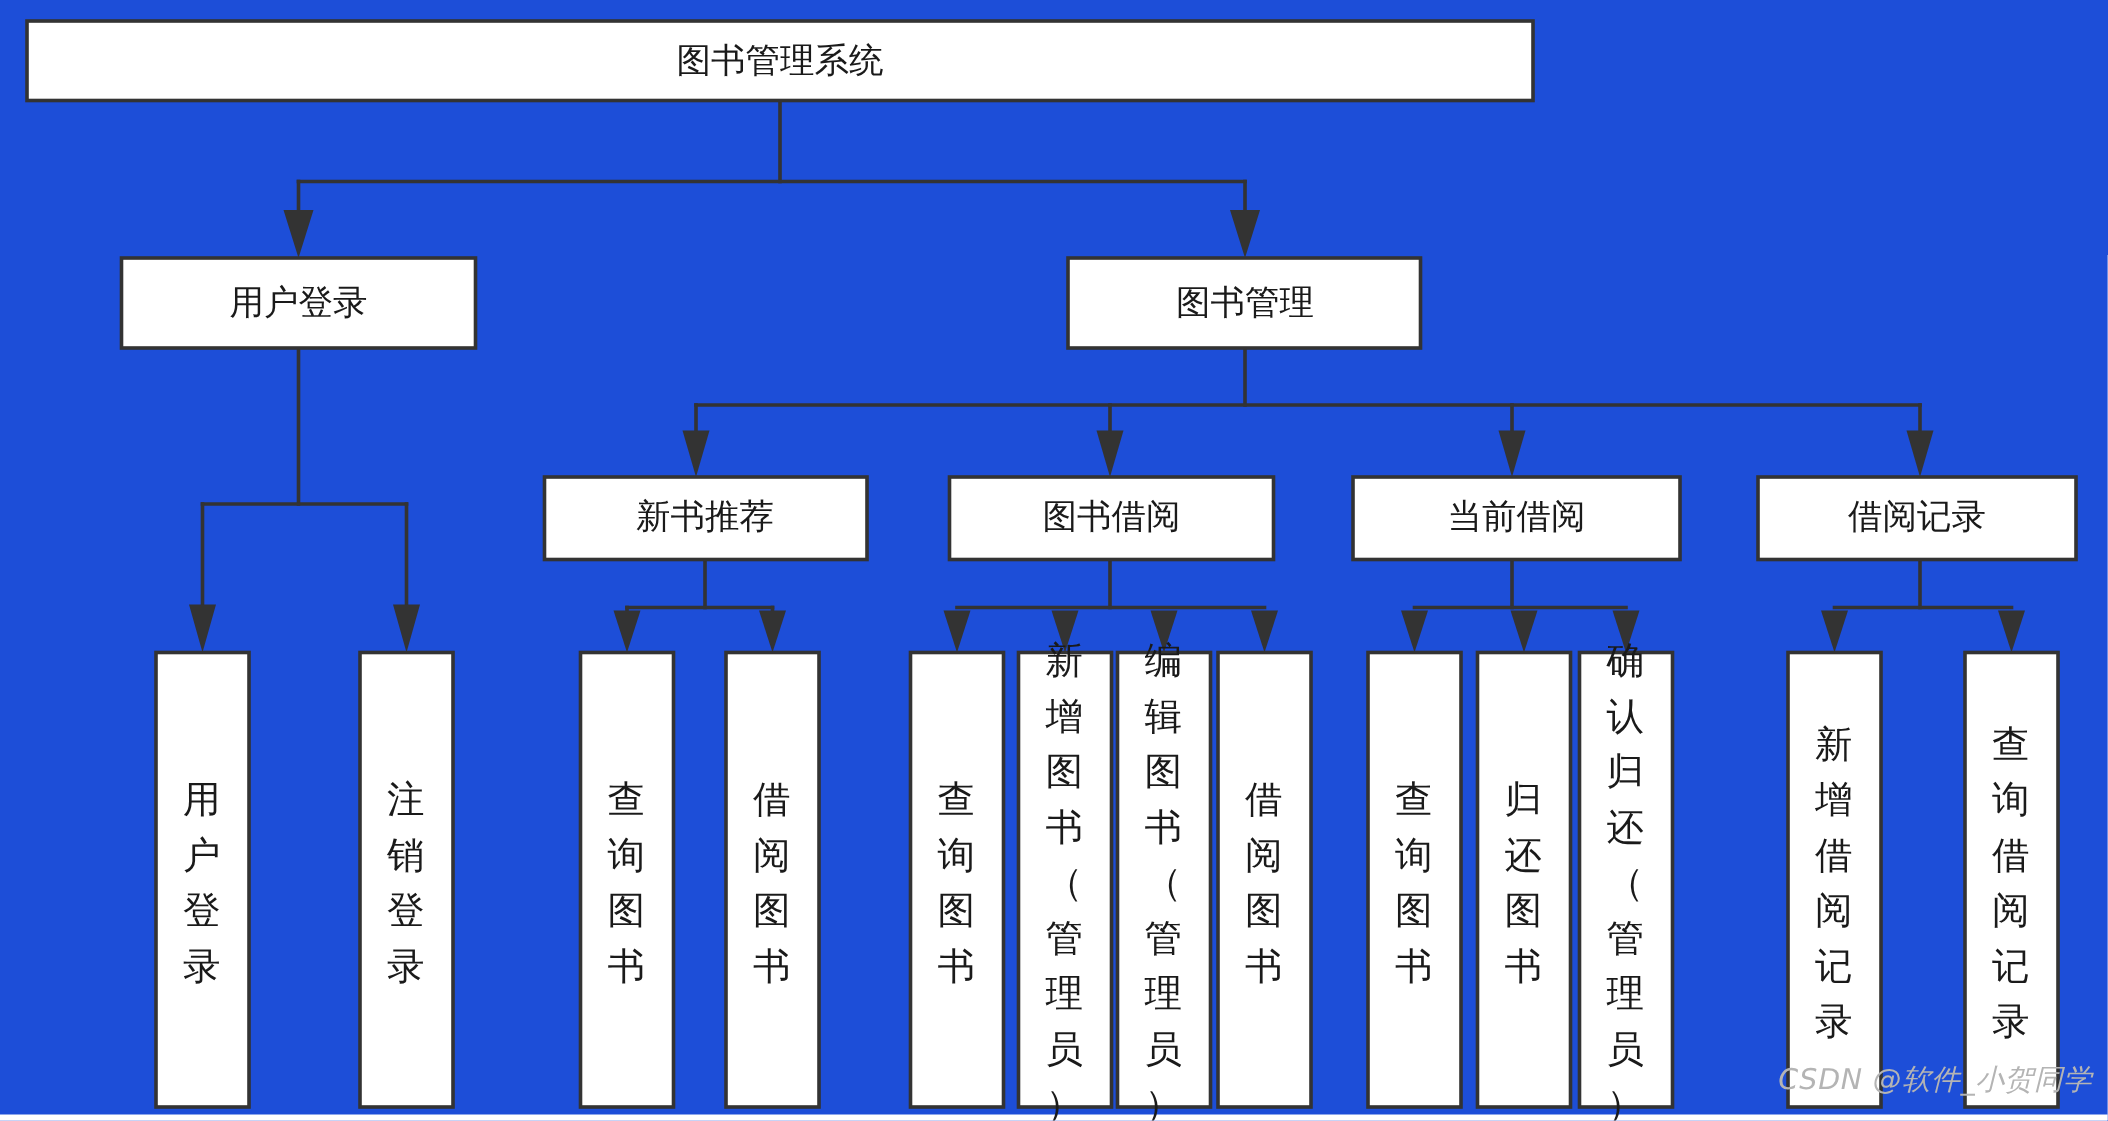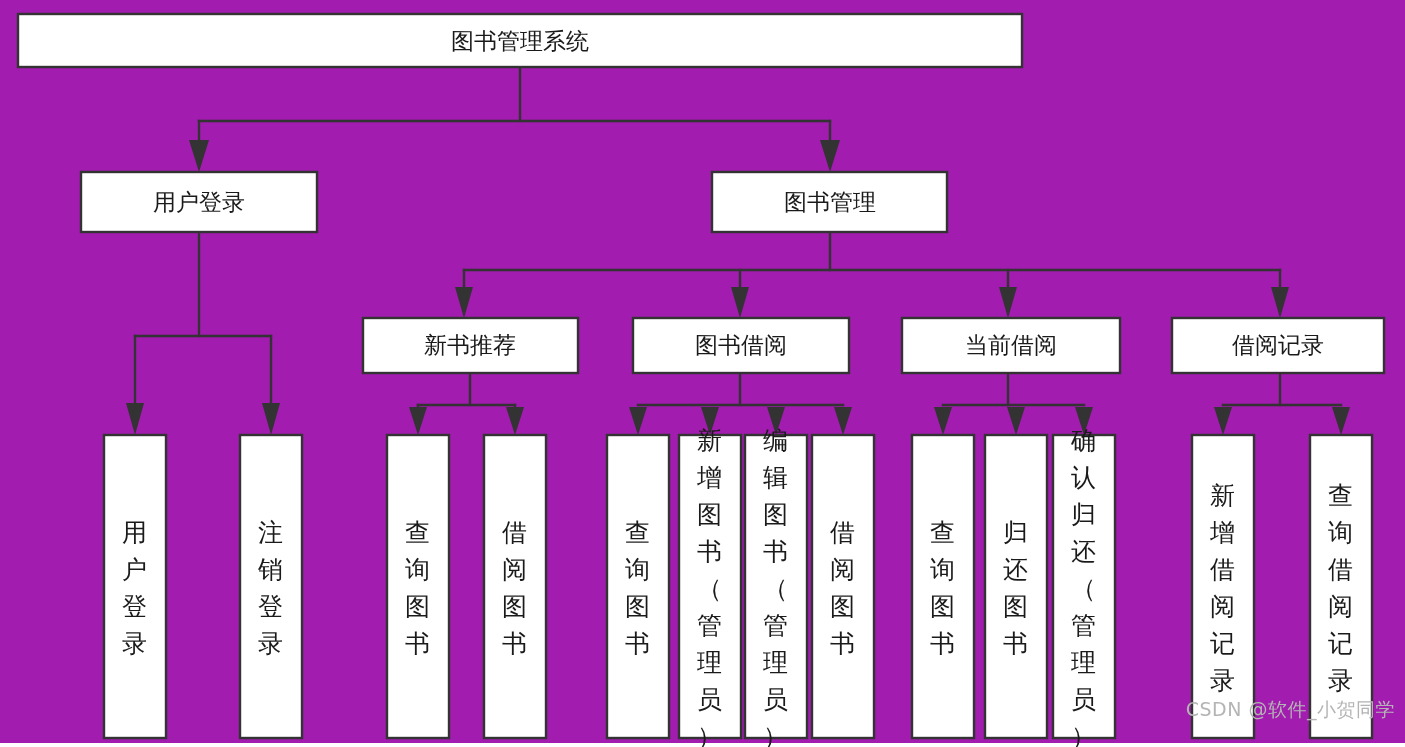--- a/index.html
+++ b/index.html
@@ -11,21 +11,21 @@
   body {
     width: 1405px;
     height: 747px;
     overflow: hidden;
     font-family: "DejaVu Sans", "Liberation Sans", sans-serif;
   }
   #diagram-root {
     position: relative;
     width: 1405px;
     height: 743px;
-    background: #a21caf;
+    background: #1d4ed8;
   }
   svg#flow-svg {
     position: absolute;
     top: 0;
     left: 0;
     width: 1405px;
     height: 747px;
     display: block;
   }
   .node-box {
@@ -55,27 +55,28 @@
     font-family: "DejaVu Sans", "Liberation Sans", sans-serif;
     font-size: 25px;
     letter-spacing: 1px;
   }
   .leaf-char {
     text-anchor: middle;
   }
   .watermark {
     position: absolute;
     right: 10px;
-    bottom: 20px;
+    bottom: 10px;
     font-family: "DejaVu Sans", "Liberation Sans", sans-serif;
     font-size: 19px;
     color: #b4b4b4;
     white-space: nowrap;
     letter-spacing: 0.5px;
     user-select: none;
+    font-style: italic;
   }
 </style>
 </head>
 <body>
 
 <div id="diagram-root">
 
   <svg id="flow-svg" viewBox="0 0 1405 747">
 
     <g>

